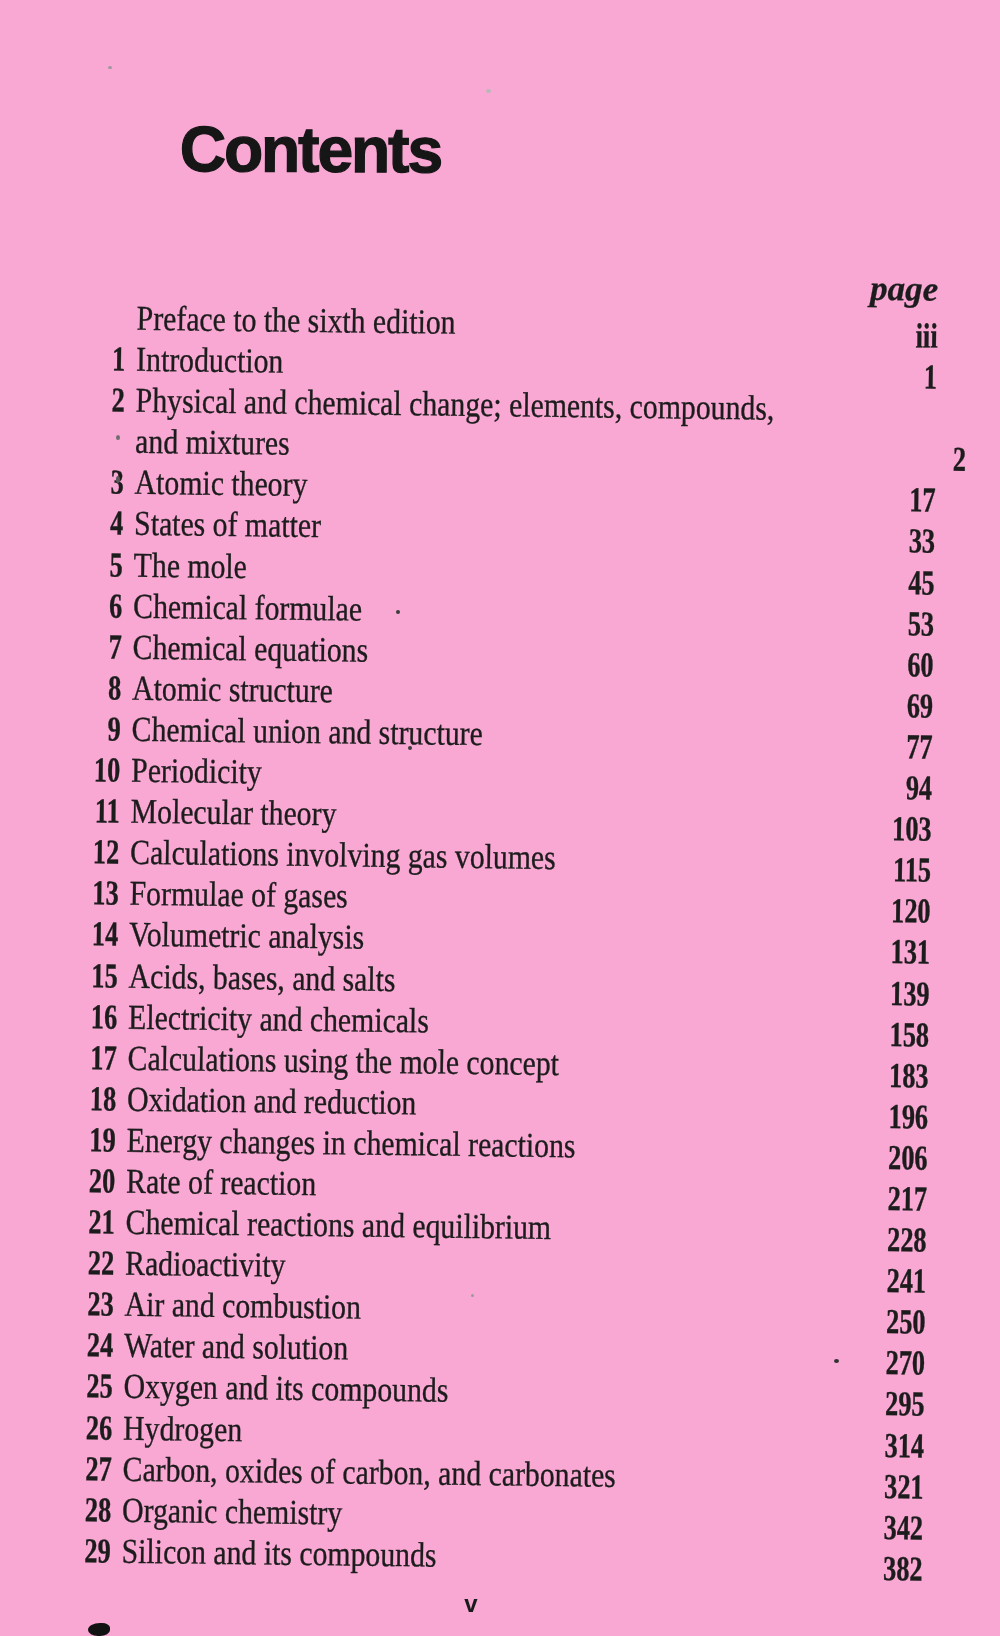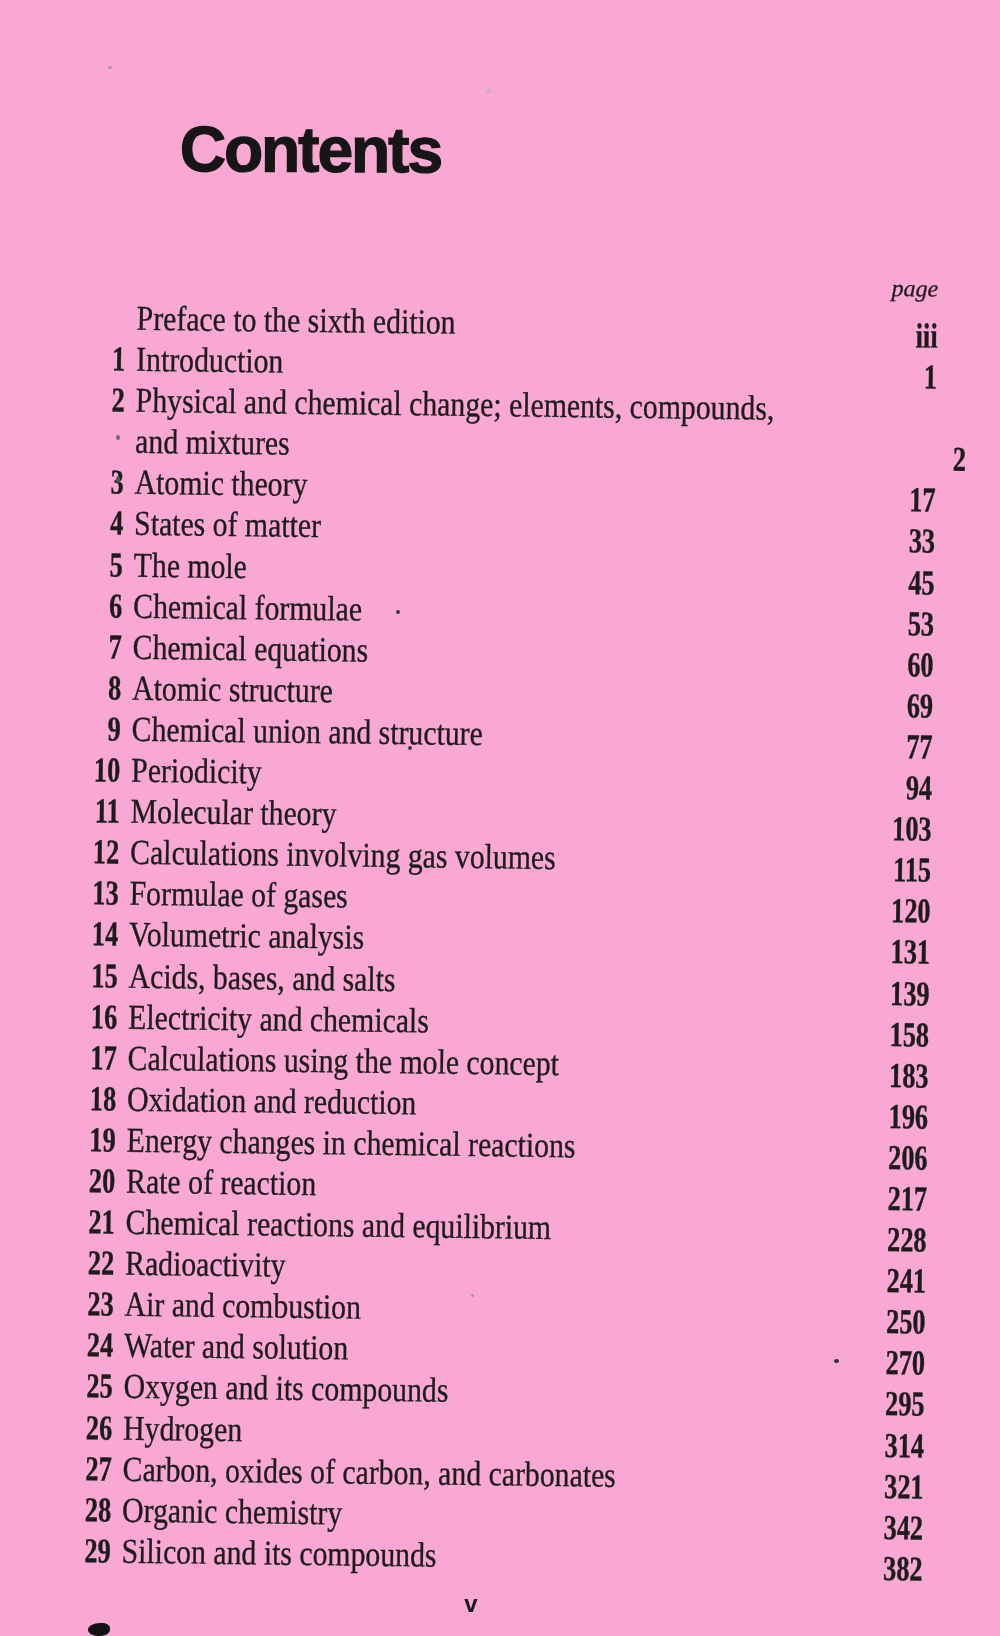--- a/index.html
+++ b/index.html
@@ -43,22 +43,22 @@
     font-size: 35px;
     line-height: 41.1px;
     transform: rotate(0.7deg);
     transform-origin: 0 0;
   }
   .col-header {
     position: absolute;
     top: -36px;
     right: 0;
     font-style: italic;
-    font-weight: normal;
-    font-size: 24px;
+    font-weight: bold;
+    font-size: 35px;
     line-height: 35px;
     -webkit-text-stroke: 0.3px #1c1c1c;
   }
   .row {
     display: flex;
     align-items: flex-start;
   }
   .num {
     flex: none;
     width: 60px;

